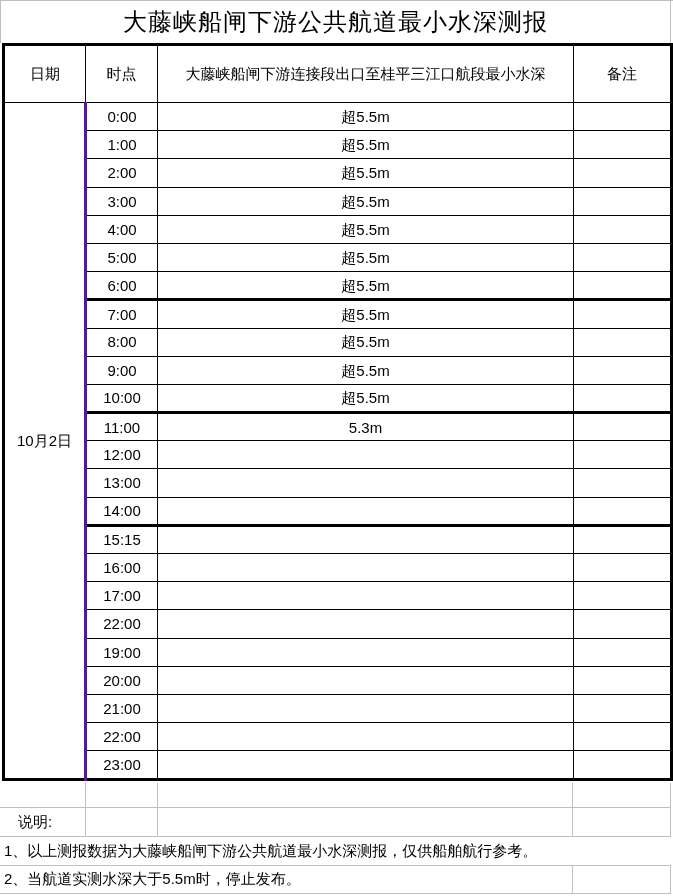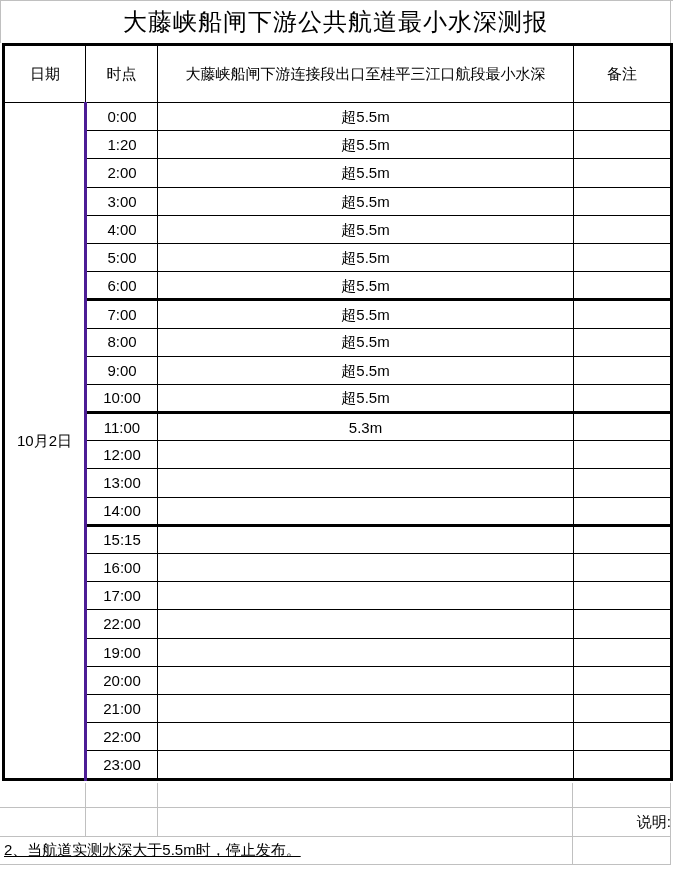--- a/index.html
+++ b/index.html
@@ -53,23 +53,23 @@
   .report td.date-cell { border-right: 3px solid #4c1d95; }
 
   
   .footer {
     position: absolute; left: 0; top: 782px;
     width: 671px;
     font-size: 15px;
   }
   .f-row { position: relative; border-bottom: 1px solid #c0c0c0; }
   .f-row.r-empty { height: 25px; }
-  .f-row.r-label { height: 29px; display: flex; align-items: center; padding-left: 18px; justify-content: flex-end; }
+  .f-row.r-label { height: 29px; display: flex; align-items: center; padding-left: 18px; }
   .f-row.r-note  { height: 29px; display: flex; align-items: center; padding-left: 4px; white-space: nowrap; }
-  .f-row.r-note2 { height: 28px; text-decoration: underline; }
+  .f-row.r-note2 { height: 28px; }
   .vl { position: absolute; top: 0; bottom: 0; width: 1px; background: #c0c0c0; }
   .vl-85  { left: 85px; }
   .vl-157 { left: 157px; }
   .vl-572 { left: 572px; }
   .vl-670 { left: 670px; }
 </style>
 </head>
 <body>
 
 <div class="sheet">
@@ -94,21 +94,21 @@
       </tr>
     </thead>
     <tbody>
       <tr>
         <td class="date-cell" rowspan="24">10月2日</td>
         <td>0:00</td>
         <td>超5.5m</td>
         <td></td>
       </tr>
       <tr>
-        <td>1:20</td>
+        <td>1:00</td>
         <td>超5.5m</td>
         <td></td>
       </tr>
       <tr>
         <td>2:00</td>
         <td>超5.5m</td>
         <td></td>
       </tr>
       <tr>
         <td>3:00</td>
@@ -225,20 +225,23 @@
       <span class="vl vl-572"></span>
       <span class="vl vl-670"></span>
     </div>
     <div class="f-row r-label">
       <span>说明:</span>
       <span class="vl vl-85"></span>
       <span class="vl vl-157"></span>
       <span class="vl vl-572"></span>
       <span class="vl vl-670"></span>
     </div>
+    <div class="f-row r-note">
+      <span>1、以上测报数据为大藤峡船闸下游公共航道最小水深测报，仅供船舶航行参考。</span>
+    </div>
     <div class="f-row r-note r-note2">
       <span>2、当航道实测水深大于5.5m时，停止发布。</span>
       <span class="vl vl-572"></span>
       <span class="vl vl-670"></span>
     </div>
   </div>
 
 </div>
 
 </body></html>

